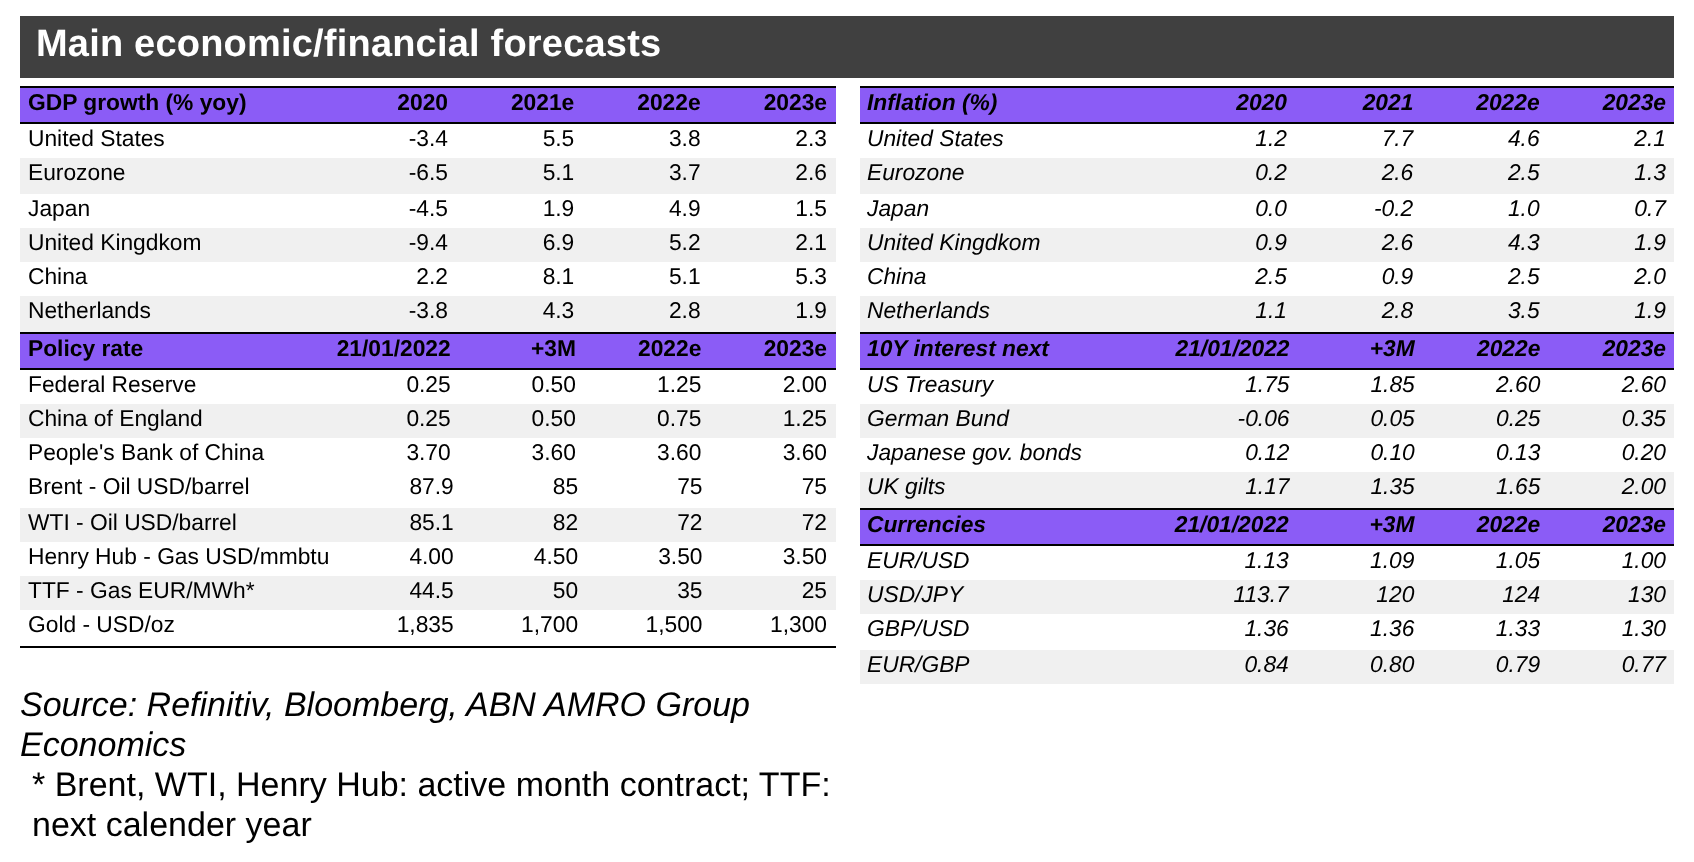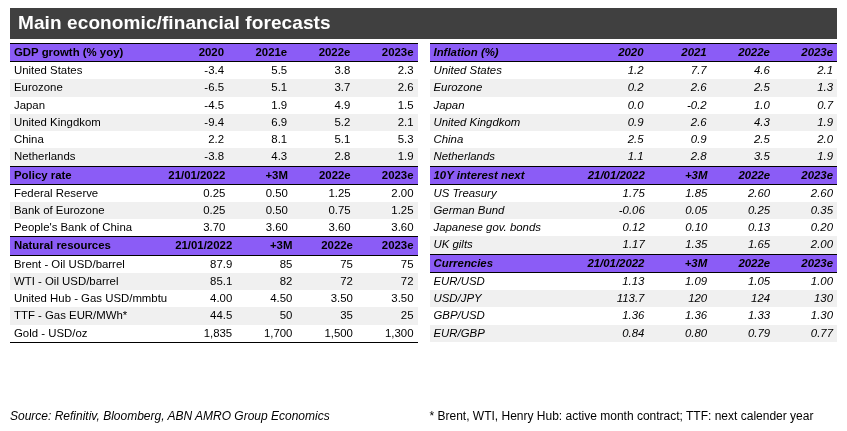--- a/index.html
+++ b/index.html
@@ -71,22 +71,22 @@
     border-bottom: 1px solid #000000;
   }
   .col-label { width: 38%; }
   .col-num { width: 15.5%; }
   .footer {
     position: absolute;
     left: 10px;
     right: 10px;
     bottom: 8px;
     display: flex;
-    flex-direction: row;
-    font-size: 12px;
+    flex-direction: column;
+    font-size: 17px;
   }
   .footer .src {
     width: 50%;
     font-style: italic;
     padding-right: 6px;
     box-sizing: border-box;
   }
   .footer .note {
     width: 50%;
     padding-left: 6px;
@@ -183,21 +183,21 @@
             <td>2023e</td>
           </tr>
           <tr class="plain">
             <td class="label">Federal Reserve</td>
             <td>0.25</td>
             <td>0.50</td>
             <td>1.25</td>
             <td>2.00</td>
           </tr>
           <tr class="shade">
-            <td class="label">Bank of Eurozone</td>
+            <td class="label">China of England</td>
             <td>0.25</td>
             <td>0.50</td>
             <td>0.75</td>
             <td>1.25</td>
           </tr>
           <tr class="plain">
             <td class="label">People's Bank of China</td>
             <td>3.70</td>
             <td>3.60</td>
             <td>3.60</td>
@@ -208,43 +208,36 @@
 
       <table>
         <colgroup>
           <col class="col-label">
             <col class="col-num">
             <col class="col-num">
             <col class="col-num">
             <col class="col-num">
         </colgroup>
         <tbody>
-          <tr class="hdr">
-            <td class="label">Natural resources</td>
-            <td>21/01/2022</td>
-            <td>+3M</td>
-            <td>2022e</td>
-            <td>2023e</td>
-          </tr>
           <tr class="plain">
             <td class="label">Brent - Oil USD/barrel</td>
             <td>87.9</td>
             <td>85</td>
             <td>75</td>
             <td>75</td>
           </tr>
           <tr class="shade">
             <td class="label">WTI - Oil USD/barrel</td>
             <td>85.1</td>
             <td>82</td>
             <td>72</td>
             <td>72</td>
           </tr>
           <tr class="plain">
-            <td class="label">United Hub - Gas USD/mmbtu</td>
+            <td class="label">Henry Hub - Gas USD/mmbtu</td>
             <td>4.00</td>
             <td>4.50</td>
             <td>3.50</td>
             <td>3.50</td>
           </tr>
           <tr class="shade">
             <td class="label">TTF - Gas EUR/MWh*</td>
             <td>44.5</td>
             <td>50</td>
             <td>35</td>

